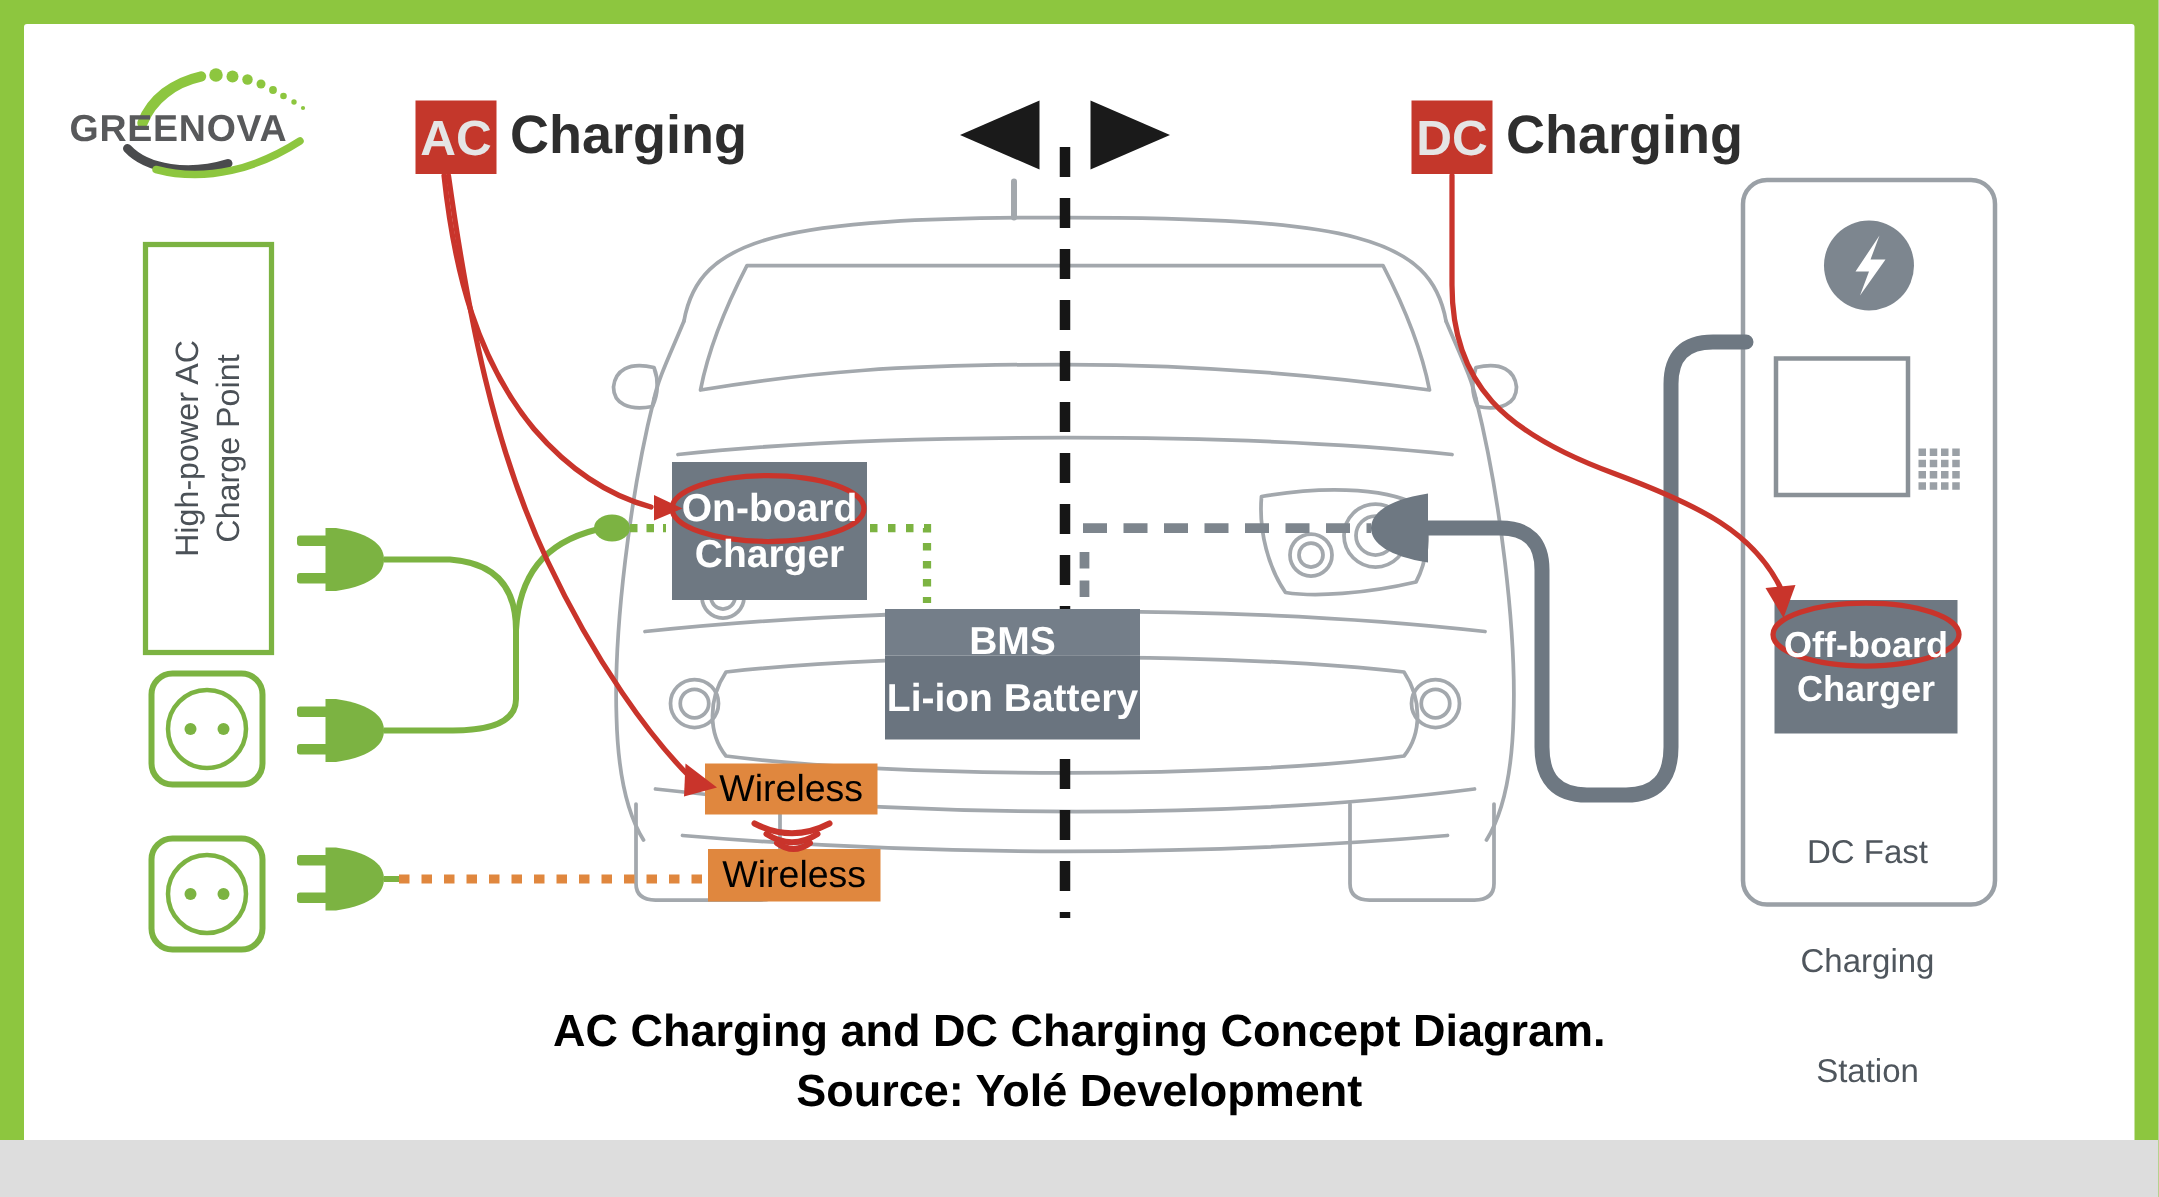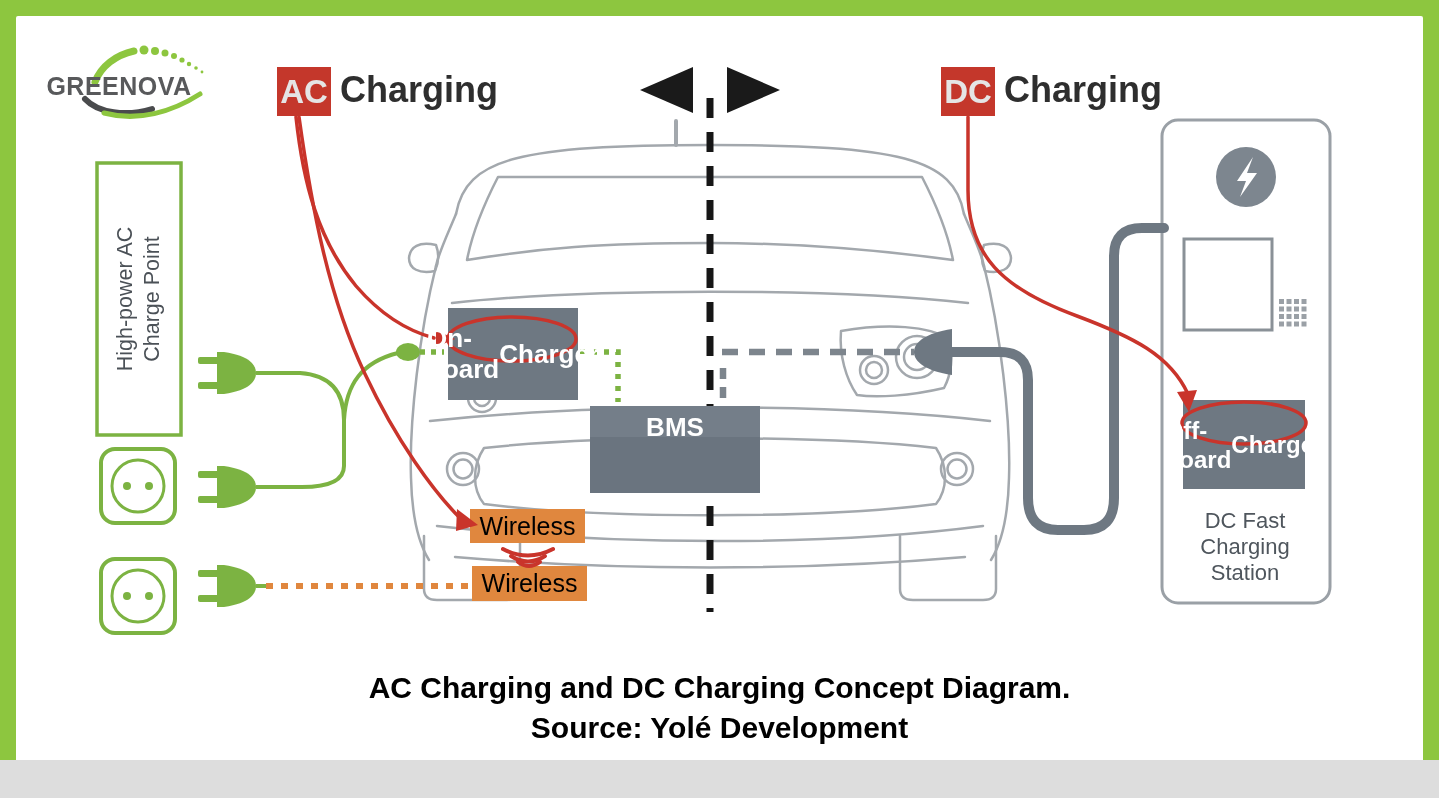--- a/index.html
+++ b/index.html
@@ -13,33 +13,33 @@
   .tag-ac{left:277px;top:67px;}
   .tag-dc{left:941px;top:67px;}
   .charging-label{position:absolute;top:69px;font-size:36px;font-weight:600;color:#2E2E2E;}
   .charging-ac{left:340px;}
   .charging-dc{left:1004px;}
   .hp-box-label{left:97px;top:163px;width:84px;height:272px;display:flex;align-items:center;
                 justify-content:center;}
   .hp-inner{transform:rotate(-90deg);white-space:nowrap;text-align:center;font-size:21.5px;
             line-height:27px;color:#4B5157;}
   .hp-inner span{display:block;}
-  .gray-box-label{position:absolute;display:flex;flex-direction:row;align-items:center;
+  .gray-box-label{position:absolute;display:flex;flex-direction:column;align-items:center;
                   justify-content:center;color:#fff;font-weight:600;}
   .onboard-label{left:448px;top:308px;width:130px;height:92px;font-size:26px;line-height:31px;}
   .bms-label{left:590px;top:412px;width:170px;height:31px;font-size:26px;}
   .battery-label{left:590px;top:437px;width:170px;height:56px;font-size:26px;}
   .offboard-label{left:1183px;top:400px;width:122px;height:89px;font-size:24px;line-height:29px;}
   .wireless-label{position:absolute;display:flex;align-items:center;justify-content:center;
                   color:#000000;font-size:25px;font-weight:400;}
   .wireless-top{left:470px;top:509px;width:115px;height:34px;}
   .wireless-bottom{left:472px;top:566px;width:115px;height:35px;}
   .station-label{left:1172px;top:508px;width:146px;text-align:center;font-size:22px;
                  line-height:26px;color:#4F565D;}
-  .station-label span{display:block;}
+  .station-label span{display:block;margin-top:47px;}
   .caption{left:0;top:668px;width:1439px;text-align:center;color:#000;font-size:30px;
            font-weight:700;line-height:40px;}
   svg{position:absolute;left:0;top:0;}
 </style>
 </head>
 <body>
 
 <div class="frame">
 
 <svg width="1439" height="798" viewBox="0 0 1439 798">
@@ -212,20 +212,23 @@
 
 <div class="gray-box-label onboard-label">
   <span>On-board</span>
   <span>Charger</span>
 </div>
 
 <div class="gray-box-label bms-label">
   <span>BMS</span>
 </div>
 
+<div class="gray-box-label battery-label">
+  <span>Li-ion Battery</span>
+</div>
 
 <div class="wireless-label wireless-top">
   <span>Wireless</span>
 </div>
 
 <div class="wireless-label wireless-bottom">
   <span>Wireless</span>
 </div>
 
 <div class="gray-box-label offboard-label">

